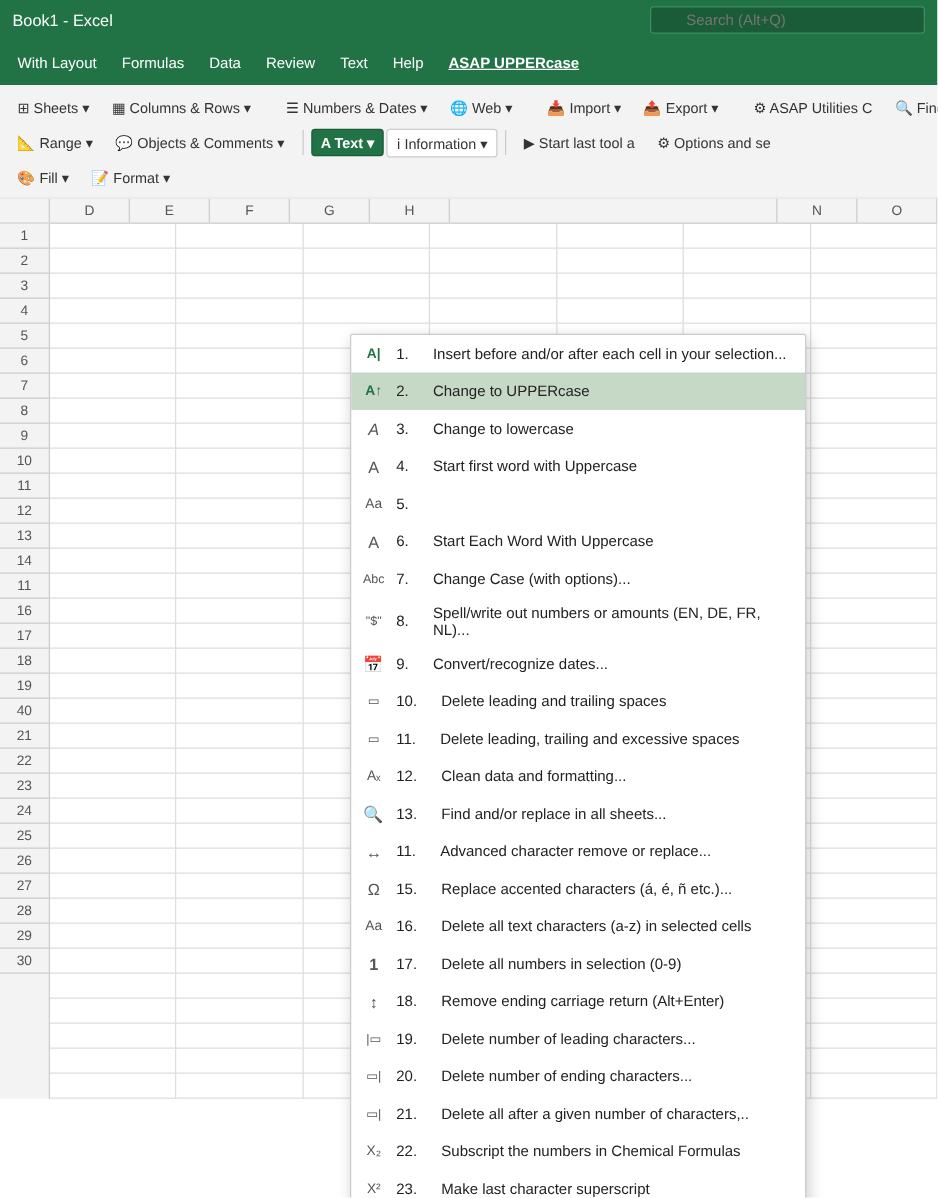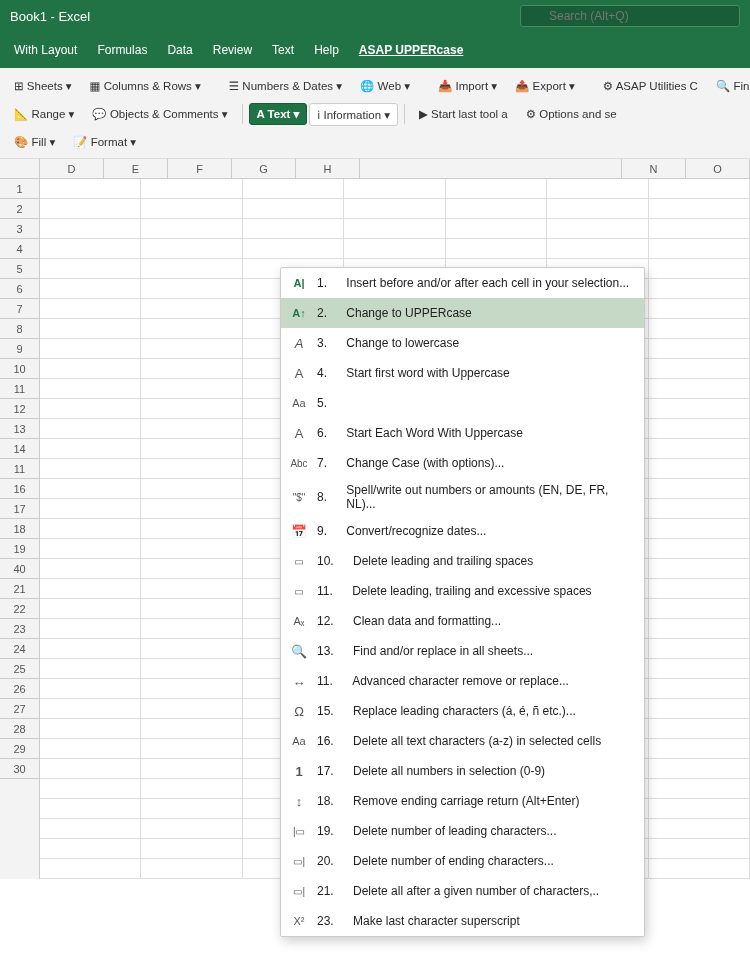--- a/index.html
+++ b/index.html
@@ -632,21 +632,21 @@
     <div class="dropdown-item">
       <div class="item-icon" style="font-size:13px; color:#555;">🔍</div>
       <span class="item-text">13.</span>&nbsp;<span>Find and/or replace in all sheets...</span>
     </div>
     <div class="dropdown-item">
       <div class="item-icon" style="font-size:13px; color:#555;">↔</div>
       <span class="item-text">11.</span>&nbsp;<span>Advanced character remove or replace...</span>
     </div>
     <div class="dropdown-item">
       <div class="item-icon" style="font-size:13px; color:#555;">Ω</div>
-      <span class="item-text">15.</span>&nbsp;<span>Replace leading characters (á, é, ñ etc.)...</span>
+      <span class="item-text">15.</span>&nbsp;<span>Replace accented characters (á, é, ñ etc.)...</span>
     </div>
     <div class="dropdown-item">
       <div class="item-icon" style="font-size:11px; color:#555;">Aa</div>
       <span class="item-text">16.</span>&nbsp;<span>Delete all text characters (a-z) in selected cells</span>
     </div>
     <div class="dropdown-item">
       <div class="item-icon" style="font-size:13px; font-weight:bold; color:#555;">1</div>
       <span class="item-text">17.</span>&nbsp;<span>Delete all numbers in selection (0-9)</span>
     </div>
     <div class="dropdown-item">
@@ -659,18 +659,22 @@
     </div>
     <div class="dropdown-item">
       <div class="item-icon" style="font-size:10px; color:#555;">▭|</div>
       <span class="item-text">20.</span>&nbsp;<span>Delete number of ending characters...</span>
     </div>
     <div class="dropdown-item">
       <div class="item-icon" style="font-size:10px; color:#555;">▭|</div>
       <span class="item-text">21.</span>&nbsp;<span>Delete all after a given number of characters,..</span>
     </div>
     <div class="dropdown-item">
+      <div class="item-icon" style="font-size:11px; color:#555;">X₂</div>
+      <span class="item-text">22.</span>&nbsp;<span>Subscript the numbers in Chemical Formulas</span>
+    </div>
+    <div class="dropdown-item">
       <div class="item-icon" style="font-size:11px; color:#555;">X²</div>
       <span class="item-text">23.</span>&nbsp;<span>Make last character superscript</span>
     </div>
 
   </div>
 </div>
 
 </body></html>

